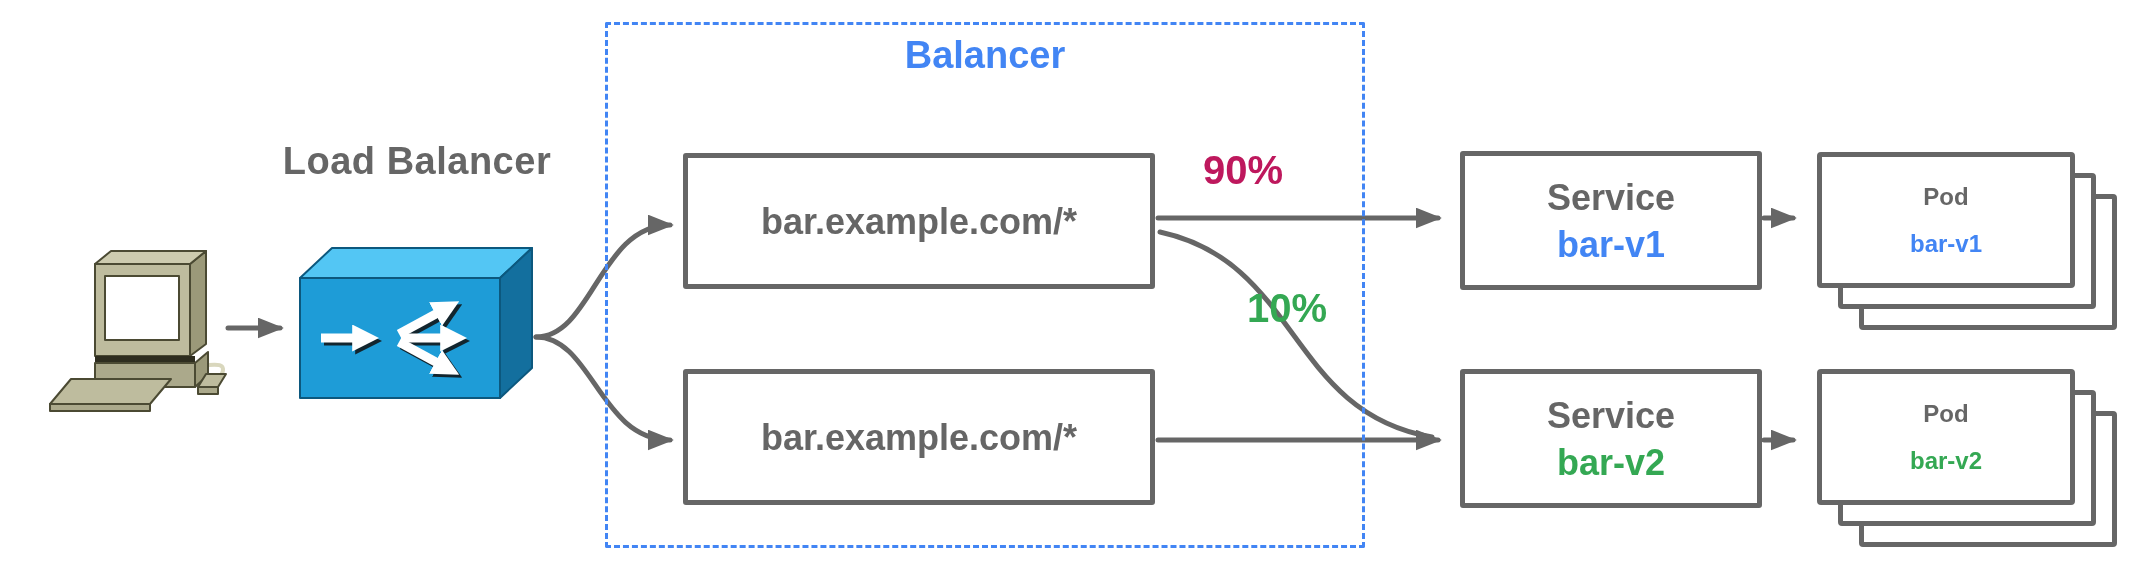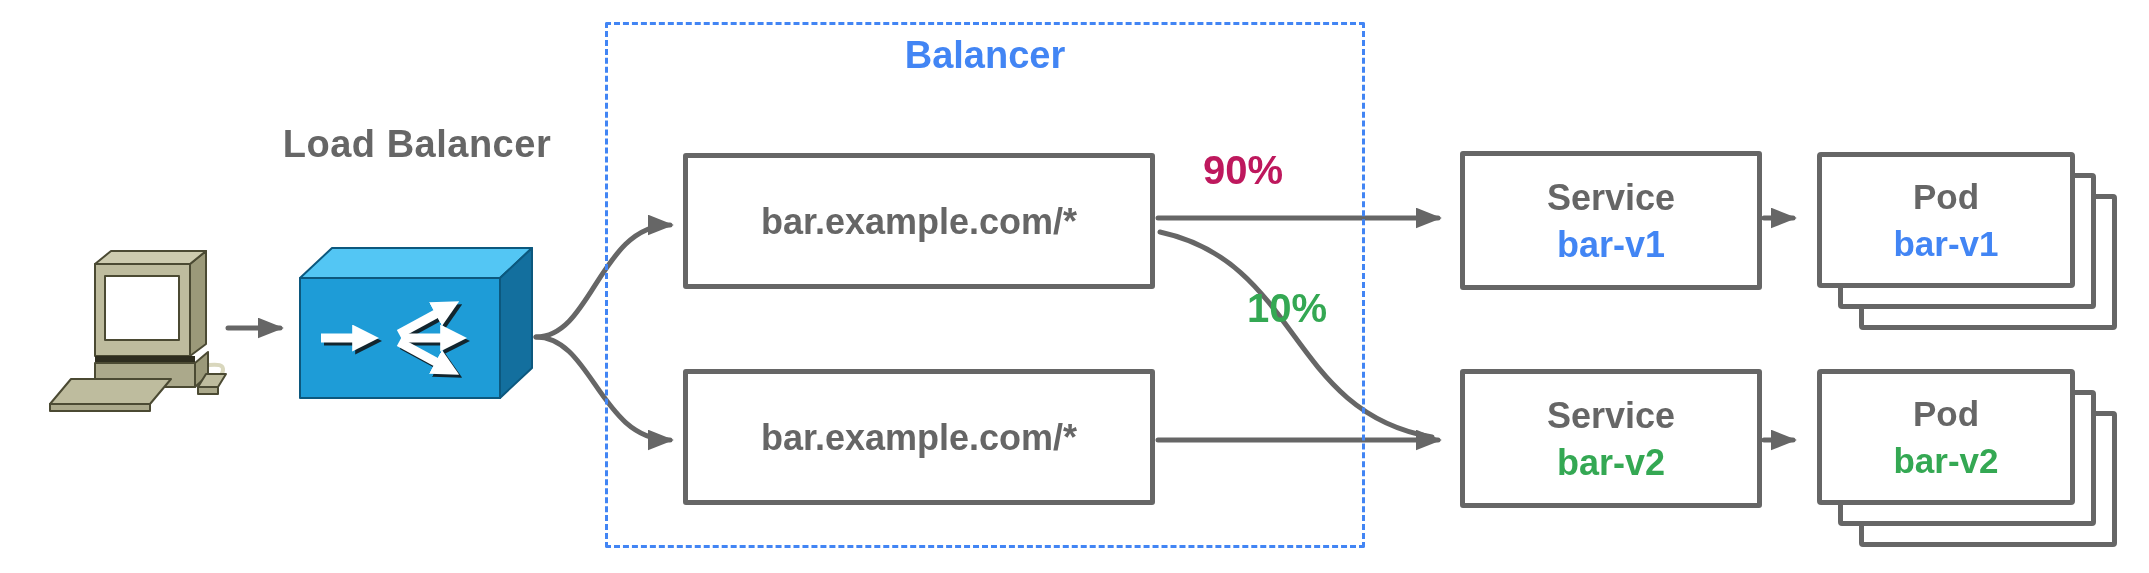--- a/index.html
+++ b/index.html
@@ -2,42 +2,42 @@
 <html><head>
 <meta charset="utf-8">
 <style>
   html,body{margin:0;padding:0;background:#ffffff;}
   .canvas{
     position:relative;width:2149px;height:573px;background:#ffffff;overflow:hidden;
     font-family:"Liberation Sans",sans-serif;font-weight:bold;
   }
   .layer{position:absolute;left:0;top:0;}
   .abs{position:absolute;box-sizing:border-box;}
-  .lb-label{left:262px;top:123px;width:310px;text-align:center;
+  .lb-label{left:262px;top:140px;width:310px;text-align:center;
     font-size:38px;color:#666666;letter-spacing:0.5px;}
   .dashed-box{left:605px;top:22px;width:760px;height:526px;
     border:3px dashed #4285F4;border-radius:2px;background:transparent;}
   .route-title{left:605px;top:32px;width:760px;text-align:center;
     font-size:38px;line-height:47px;color:#4285F4;}
   .node-box{background:#ffffff;border:5px solid #666666;border-radius:3px;
     display:flex;flex-direction:column;align-items:center;justify-content:center;
     font-size:36px;line-height:47px;color:#666666;text-align:center;}
   .route-box-1{left:683px;top:153px;width:472px;height:136px;}
   .route-box-2{left:683px;top:369px;width:472px;height:136px;}
   .svc-box-1{left:1460px;top:151px;width:302px;height:139px;}
   .svc-box-2{left:1460px;top:369px;width:302px;height:139px;}
   .pod-stack{width:302px;height:180px;}
   .pod-stack-1{left:1817px;top:152px;}
   .pod-stack-2{left:1817px;top:369px;}
   .pod-card{position:absolute;width:258px;height:136px;background:#ffffff;
     border:5px solid #666666;border-radius:4px;box-sizing:border-box;}
   .pod-card.back{left:42px;top:42px;}
   .pod-card.mid{left:21px;top:21px;}
   .pod-card.front{left:0;top:0;display:flex;flex-direction:column;align-items:center;
-    justify-content:center;font-size:35px;line-height:47px;color:#666666;}
+    justify-content:center;font-size:24px;line-height:47px;color:#666666;}
   .pct{font-size:40px;width:120px;}
   .pct-90{left:1203px;top:148px;}
   .pct-10{left:1247px;top:286px;}
 </style>
 </head>
 <body>
 
 <div class="canvas">
 
   <svg class="layer" width="2149" height="573" viewBox="0 0 2149 573">

